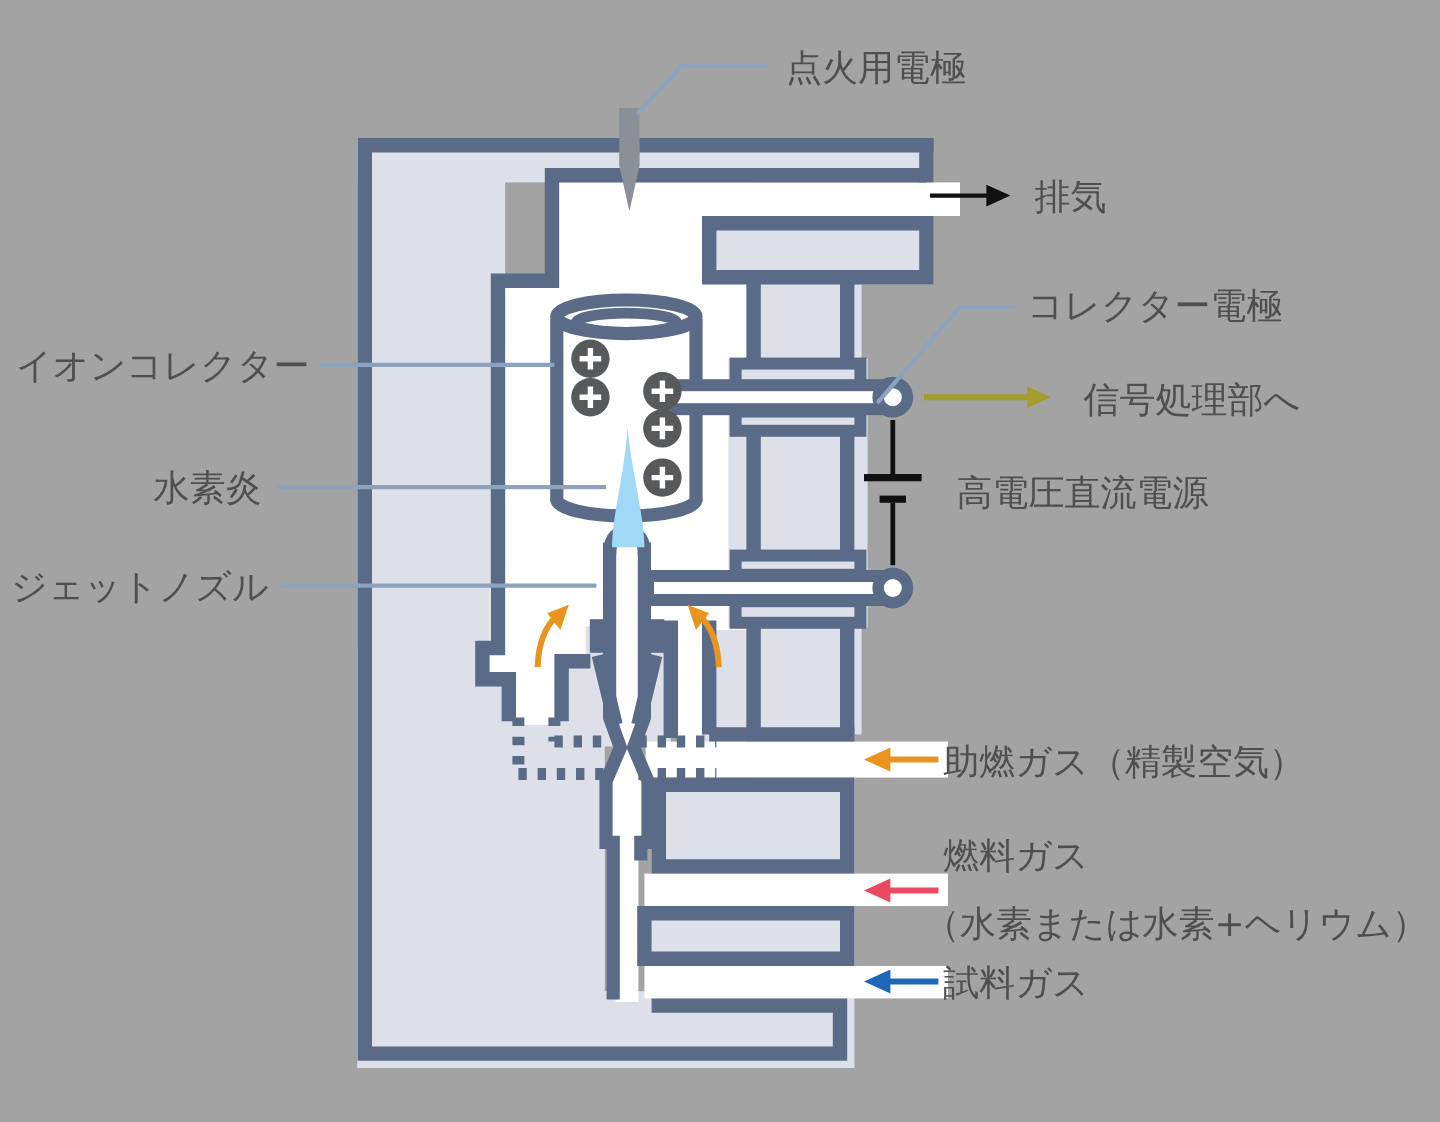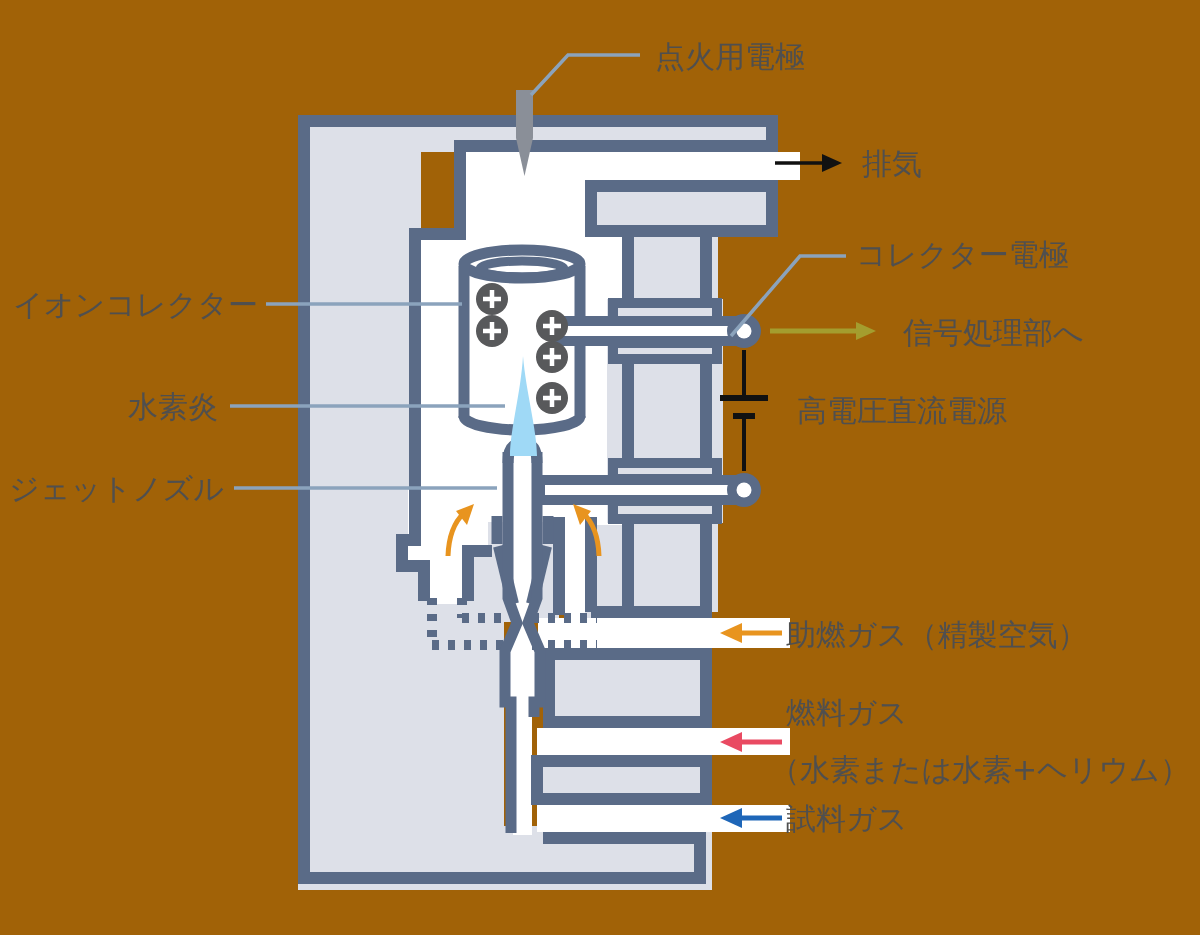--- a/index.html
+++ b/index.html
@@ -1,16 +1,16 @@
 <!DOCTYPE html>
 <html><head>
 <meta charset="utf-8">
 <style>
   html,body{margin:0;padding:0;background:#ffffff;}
-  .stage{position:relative;width:1200px;height:935px;background:#a16207;overflow:hidden;}
+  .stage{position:relative;width:1200px;height:935px;background:#a3a3a3;overflow:hidden;}
   svg{display:block;}
   text{font-family:"DejaVu Sans","Liberation Sans",sans-serif;font-size:30px;fill:#4F4F4F;}
 </style>
 </head>
 <body>
 
 <div class="stage">
 <svg width="1200" height="935" viewBox="0 0 1200 935">
 
   <g fill="#DDE0E8" stroke="none">

